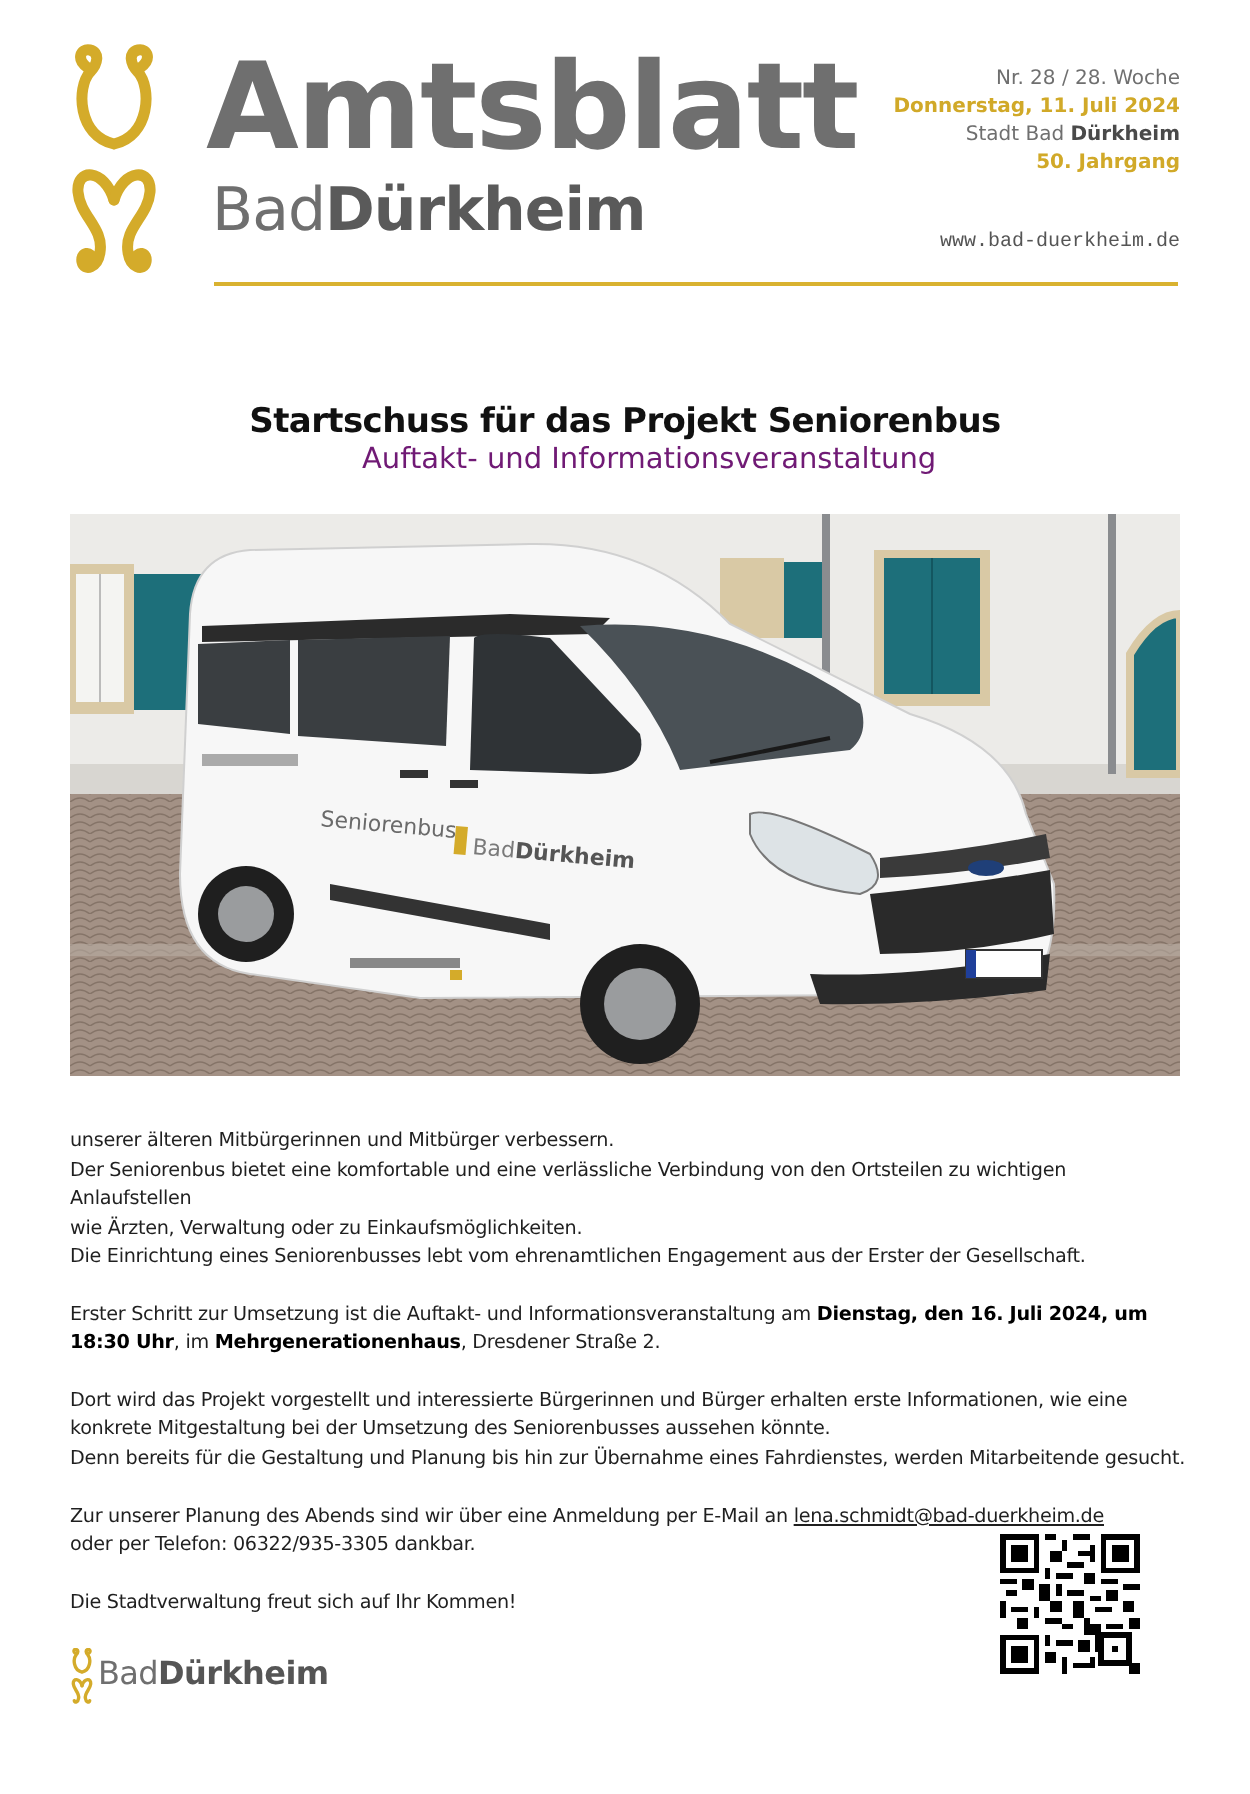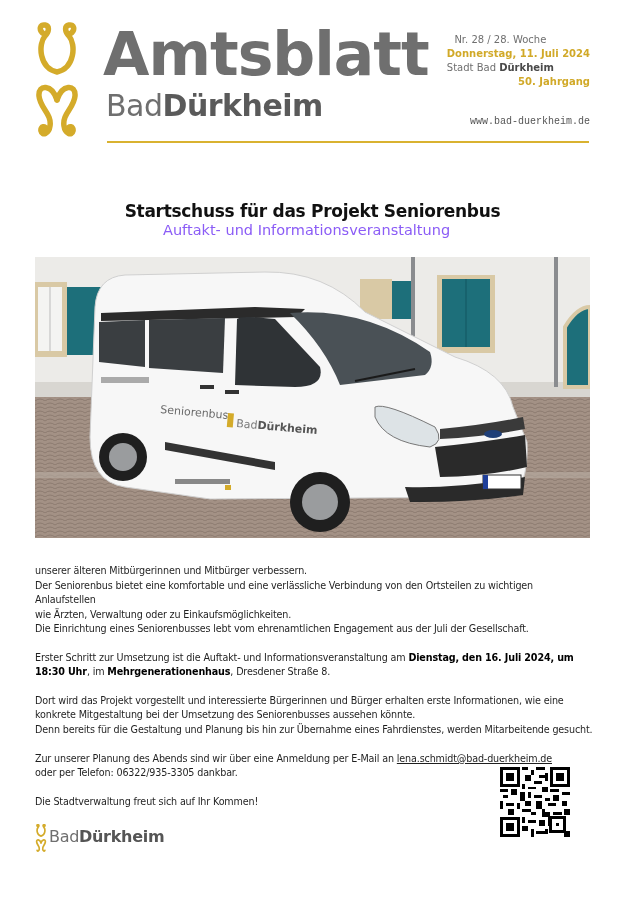--- a/index.html
+++ b/index.html
@@ -7,28 +7,28 @@
     .abs { position: absolute; }
 
     
     .logo-mark { left: 36px; top: 22px; width: 42px; height: 124px; }
     .title-main { left: 103px; top: 22px; font-family: "DejaVu Sans", sans-serif; font-weight: bold; font-size: 60px; line-height: 64px; color: #6f6f6f; letter-spacing: -1px; }
     .title-sub { left: 106px; top: 89px; font-family: "DejaVu Sans", sans-serif; font-size: 30px; line-height: 34px; color: #6f6f6f; letter-spacing: -0.5px; }
     .title-sub b { font-weight: bold; color: #5a5a5a; }
     .header-rule { left: 107px; top: 141px; width: 482px; height: 2px; background: #d9b230; }
 
     .meta { right: 35px; top: 33px; text-align: right; font-size: 10px; line-height: 14px; font-family: "DejaVu Sans", sans-serif; }
-    .meta .grey { color: #6f6f6f; text-align: center; }
+    .meta .grey { color: #6f6f6f; }
     .meta .gold { color: #d1a928; font-weight: bold; padding-left: 36px; }
     .meta .grey b { color: #4a4a4a; }
     .web { right: 35px; top: 116px; font-size: 10px; color: #555; font-family: Liberation Mono, monospace; }
 
     
     .headline { left: 0; width: 625px; top: 201px; text-align: center; font-family: "DejaVu Sans", sans-serif; font-weight: bold; font-size: 17px; color: #111; letter-spacing: -0.3px; }
-    .subhead { left: 163px; top: 222px; font-family: "DejaVu Sans", sans-serif; font-size: 14.5px; color: #8b5cf6; text-align: center; }
+    .subhead { left: 181px; top: 222px; font-family: "DejaVu Sans", sans-serif; font-size: 14.5px; color: #701a75; text-align: center; }
 
     
     .photo { left: 35px; top: 257px; width: 555px; height: 281px; overflow: hidden; background: #e9e9e6; }
 
     
     .body-text { left: 35px; top: 550px; width: 560px; font-family: "DejaVu Sans", sans-serif; font-size: 9.6px; line-height: 14.4px; color: #1f1f1f; letter-spacing: -0.15px; }
     .body-text p { margin: 0 0 14.4px 0; }
     .body-text b { font-weight: bold; color: #000; }
     .body-text a { color: #1f1f1f; text-decoration: underline; }
 
@@ -140,23 +140,23 @@
     <text x="201" y="170" font-family="DejaVu Sans, sans-serif" font-size="11" fill="#7a7a7a" transform="rotate(5 201 170)"><tspan>Bad</tspan><tspan font-weight="bold" fill="#555">Dürkheim</tspan></text>
   </svg>
 </div>
 
 <div class="abs body-text">
   <p>
     <br>
     <span>unserer älteren Mitbürgerinnen und Mitbürger verbessern.</span><br>
     <span>Der Seniorenbus bietet eine komfortable und eine verlässliche Verbindung von den Ortsteilen zu wichtigen Anlaufstellen</span><br>
     <span>wie Ärzten, Verwaltung oder zu Einkaufsmöglichkeiten.</span><br>
-    <span>Die Einrichtung eines Seniorenbusses lebt vom ehrenamtlichen Engagement aus der Juli der Gesellschaft.</span>
+    <span>Die Einrichtung eines Seniorenbusses lebt vom ehrenamtlichen Engagement aus der Erster der Gesellschaft.</span>
   </p>
-  <p><span>Erster Schritt zur Umsetzung ist die Auftakt- und Informationsveranstaltung am </span><b>Dienstag, den 16. Juli 2024, um 18:30 Uhr</b><span>, im </span><b>Mehrgenerationenhaus</b><span>, Dresdener Straße 8.</span></p>
+  <p><span>Erster Schritt zur Umsetzung ist die Auftakt- und Informationsveranstaltung am </span><b>Dienstag, den 16. Juli 2024, um 18:30 Uhr</b><span>, im </span><b>Mehrgenerationenhaus</b><span>, Dresdener Straße 2.</span></p>
   <p>
     <span>Dort wird das Projekt vorgestellt und interessierte Bürgerinnen und Bürger erhalten erste Informationen, wie eine</span><br>
     <span>konkrete Mitgestaltung bei der Umsetzung des Seniorenbusses aussehen könnte.</span><br>
     <span>Denn bereits für die Gestaltung und Planung bis hin zur Übernahme eines Fahrdienstes, werden Mitarbeitende gesucht.</span>
   </p>
   <p><span>Zur unserer Planung des Abends sind wir über eine Anmeldung per E-Mail an </span><a>lena.schmidt@bad-duerkheim.de</a><br><span>oder per Telefon: 06322/935-3305 dankbar.</span></p>
   <p>Die Stadtverwaltung freut sich auf Ihr Kommen!</p>
 </div>
 
 <svg class="abs qr" viewBox="0 0 25 25" shape-rendering="crispEdges">

